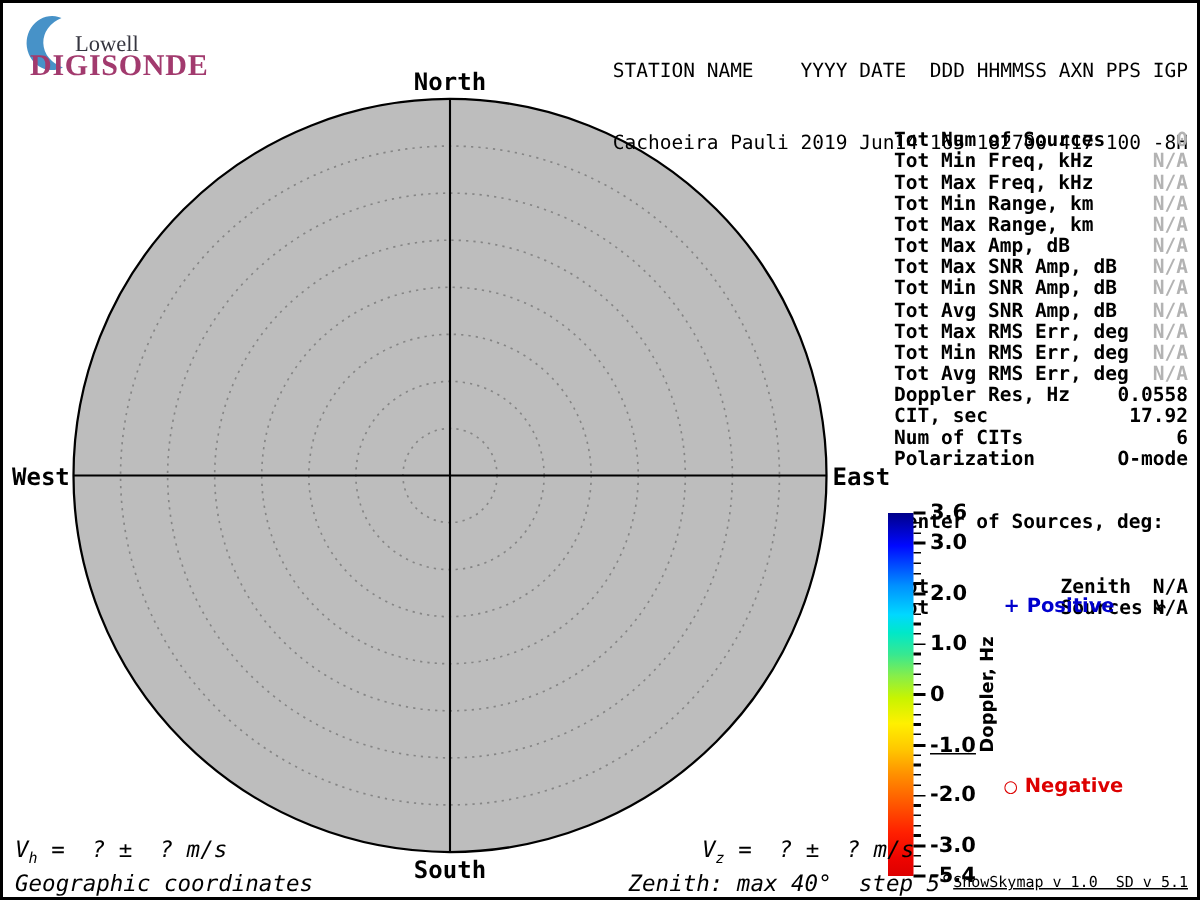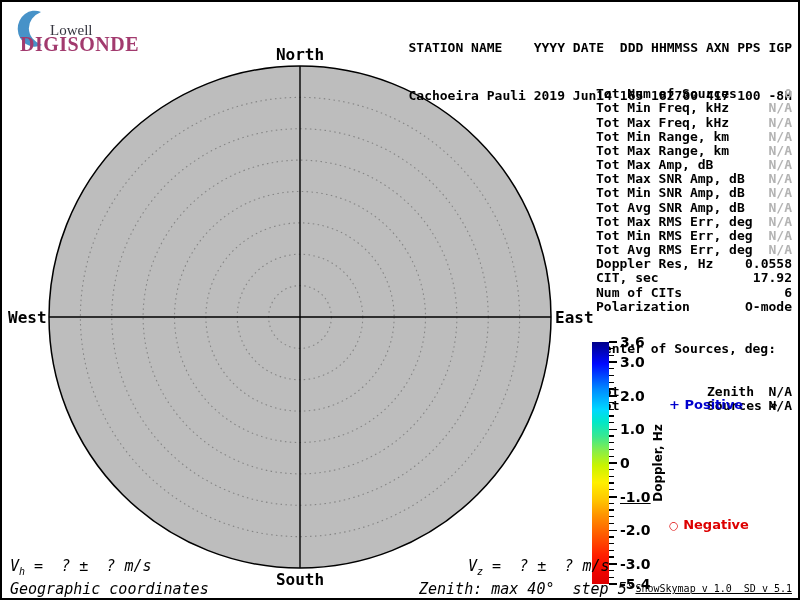--- a/index.html
+++ b/index.html
@@ -8,21 +8,21 @@
 
   
   .logo{position:absolute;left:12px;top:7px;width:175px;height:42px;}
   .logo-crescent{position:absolute;left:0;top:1px;}
   .logo-lowell{position:absolute;left:36px;top:13px;font-family:"Liberation Serif","DejaVu Serif",serif;
                font-size:15px;color:#35353f;}
   .logo-digisonde{position:absolute;left:6px;top:24px;font-family:"Liberation Serif","DejaVu Serif",serif;
                   font-weight:bold;font-size:20px;letter-spacing:.5px;color:#a23a6e;}
 
   
-  .header{position:absolute;top:6px;right:6px;font-weight:bold;font-size:13px;line-height:16px;
+  .header{position:absolute;top:6px;right:6px;font-weight:normal;font-size:13px;line-height:16px;
           white-space:pre;text-align:left;color:#000;}
 
   
   #skymap{position:absolute;left:0;top:0;}
 
   .compass{position:absolute;font-weight:bold;font-size:16px;color:#000;}
   .compass.north{left:298px;top:43px;transform:translateX(-50%);}
   .compass.south{left:298px;top:568px;transform:translateX(-50%);}
   .compass.west{left:6px;top:306px;width:38px;text-align:right;}
   .compass.east{left:553px;top:306px;}

